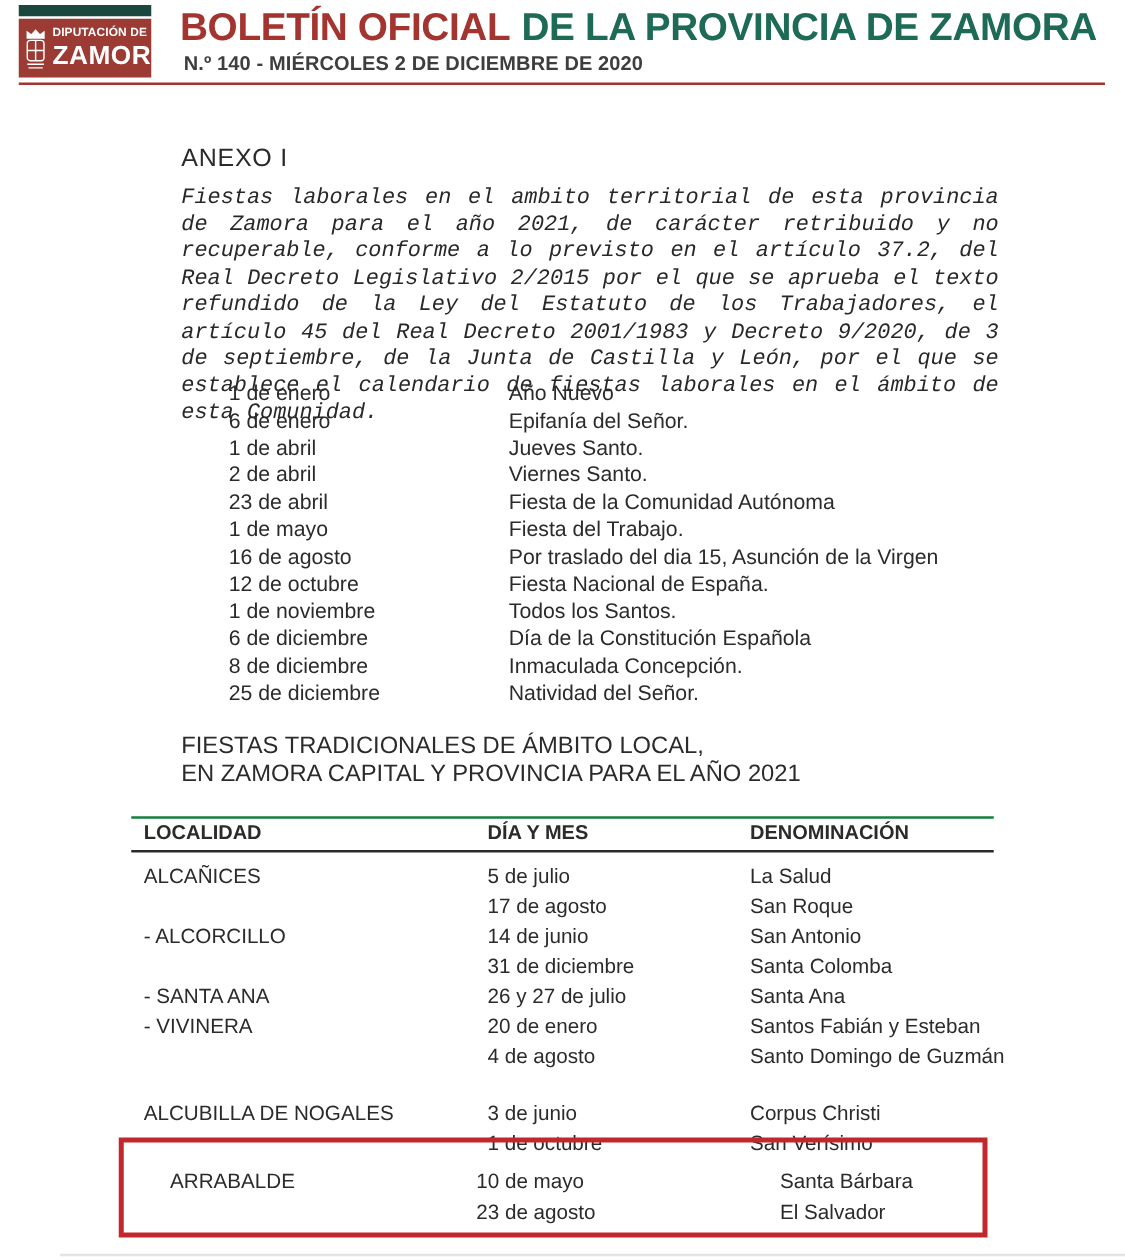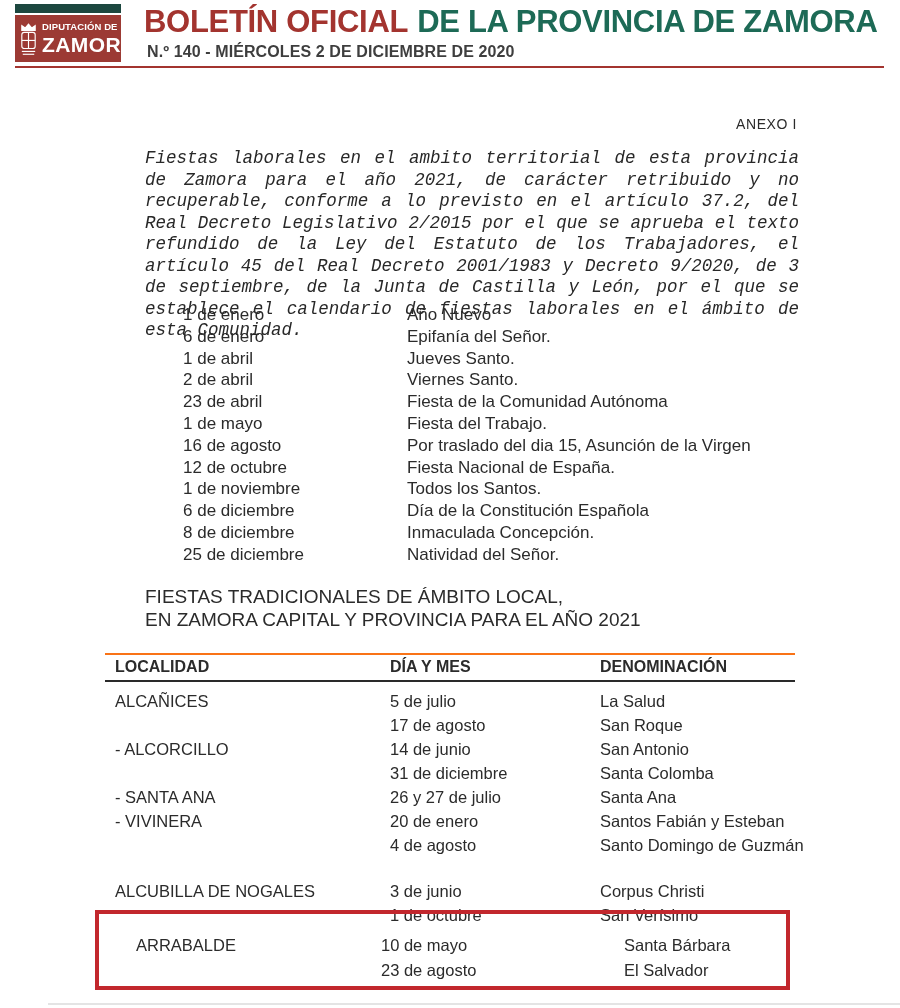--- a/index.html
+++ b/index.html
@@ -22,34 +22,34 @@
   .logo-line2 {font-size:21px; font-weight:bold; letter-spacing:0.4px; margin-top:2px;}
   .masthead {position:absolute; left:144px; top:4px; font-size:31px; font-weight:bold;
     letter-spacing:-0.3px; white-space:nowrap;}
   .masthead .red {color:var(--masthead-red,#a3342f);}
   .masthead .green {color:var(--masthead-green,#1d6a56); margin-left:9px;}
   .issue {position:absolute; left:147px; top:43px; font-size:16px; font-weight:bold;
     color:#3e3e3e; letter-spacing:0.1px;}
   .header-rule {position:absolute; left:15px; top:66px; width:869px; height:2px;
     background:var(--rule-red,#a3342f);}
   
-  .anexo-title {position:absolute; left:145px; top:116px; width:652px; text-align:right;
-    font-size:14px; letter-spacing:0.6px;}
+  .anexo-title {position:absolute; left:145px; top:116px; width:652px; text-align:left;
+    font-size:20px; letter-spacing:0.6px;}
   .intro {position:absolute; left:145px; top:148px; width:654px; font-size:17.5px;
     font-style:italic; line-height:21.5px; text-align:justify; color:#282828;font-family:Liberation Mono, monospace;}
   
   .holidays {position:absolute; left:183px; top:304px; font-size:17px; line-height:21.8px;}
   .holiday-row {display:grid; grid-template-columns:224px auto; white-space:nowrap;}
   
   .local-title {position:absolute; left:145px; top:586px; width:652px; text-align:left;
     font-size:19px; line-height:22.5px;}
   .table {position:absolute; left:105px; top:653px; width:690px; font-size:16.5px;}
   .table-header {
     display:grid; grid-template-columns:285px 210px 1fr;
-    border-top:2px solid #f97316; border-bottom:2.5px solid #2a2a2a;
+    border-top:2px solid #15803d; border-bottom:2.5px solid #2a2a2a;
     padding:3px 0 4px 0; font-weight:bold; font-size:16px;
   }
   .table-header > :first-child {padding-left:10px;}
   .table-body {margin-top:7px;}
   .t-row {display:grid; grid-template-columns:285px 210px 1fr; line-height:24px; white-space:nowrap;}
   .t-row > :first-child {padding-left:10px;}
   .t-row.gap-before {margin-top:22px;}
   
   .highlight-box {
     position:absolute; left:95px; top:910px; width:695px; height:80px;

